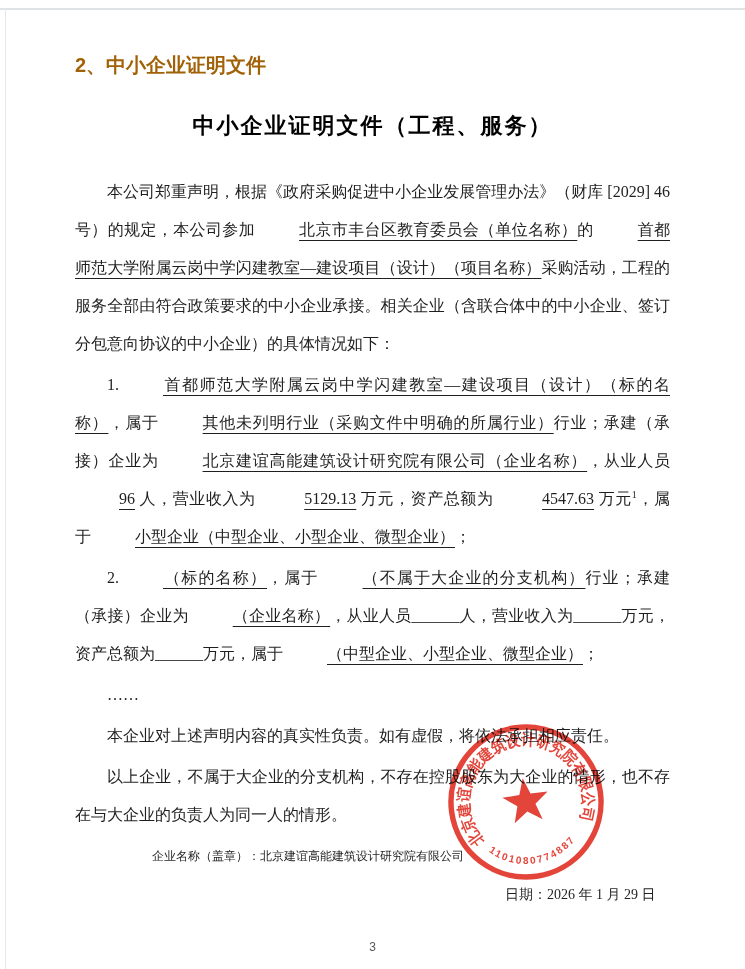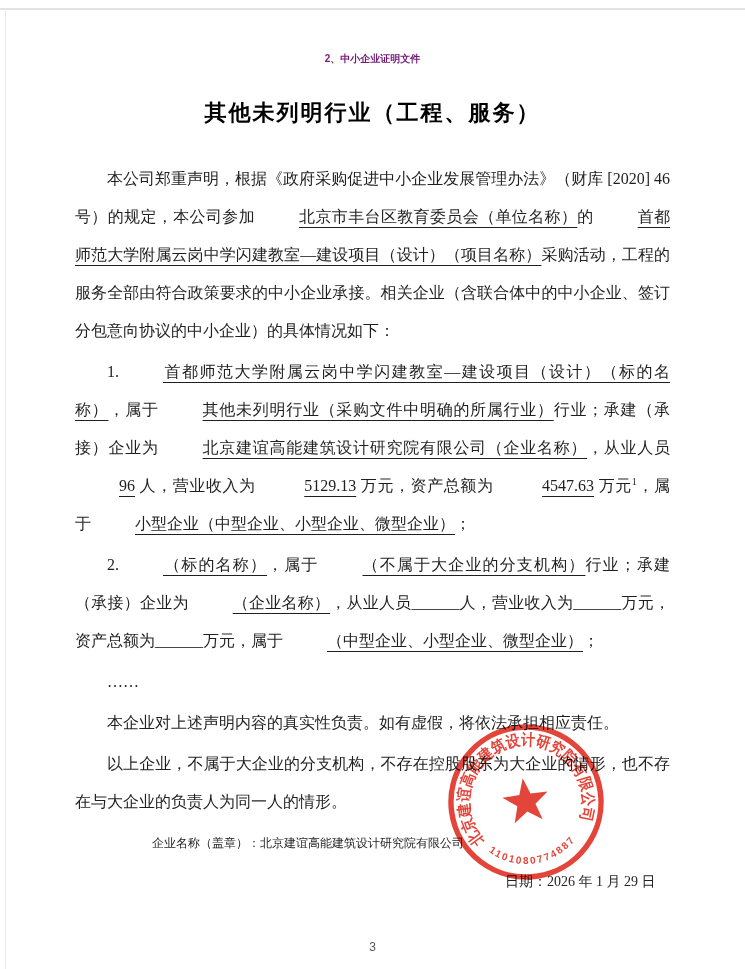--- a/index.html
+++ b/index.html
@@ -11,21 +11,21 @@
     font-family:"Liberation Serif","DejaVu Serif",serif;
     color:#1f1f1f;
   }
   .edge-top{position:absolute;top:8px;left:0;right:0;height:2px;background:#dfe3e6;}
   .edge-left{position:absolute;left:5px;top:8px;bottom:0;width:1px;background:#e6e9eb;}
 
   .content{padding:52px 75px 0 75px;}
 
   .section-label{
     font-family:"Liberation Sans","DejaVu Sans",sans-serif;
-    font-weight:bold;font-size:10px;color:#701a75;text-align:center;
+    font-weight:bold;font-size:20px;color:#a16207;
   }
   .title{
     margin:32px 0 0 0;
     text-align:center;
     font-family:"Liberation Sans","DejaVu Sans",sans-serif;
     font-weight:bold;font-size:22px;letter-spacing:2px;color:#000;
   }
 
   .body-text{
     margin-top:32px;
@@ -77,24 +77,24 @@
 
 <div class="sheet">
 
   <div class="edge-top"></div>
   <div class="edge-left"></div>
 
   <div class="content">
 
     <div class="section-label">2、中小企业证明文件</div>
 
-    <h1 class="title">其他未列明行业（工程、服务）</h1>
+    <h1 class="title">中小企业证明文件（工程、服务）</h1>
 
     <div class="body-text">
-        <p class="para"><span>本公司郑重声明，根据《政府采购促进中小企业发展管理办法》（财库 [2020] 46 号）的规定，本公司参加</span><span class="u">北京市丰台区教育委员会（单位名称）</span><span>的</span><span class="u">首都师范大学附属云岗中学闪建教室—建设项目（设计）（项目名称）</span><span>采购活动，工程的服务全部由符合政策要求的中小企业承接。相关企业（含联合体中的中小企业、签订分包意向协议的中小企业）的具体情况如下：</span></p>
+        <p class="para"><span>本公司郑重声明，根据《政府采购促进中小企业发展管理办法》（财库 [2029] 46 号）的规定，本公司参加</span><span class="u">北京市丰台区教育委员会（单位名称）</span><span>的</span><span class="u">首都师范大学附属云岗中学闪建教室—建设项目（设计）（项目名称）</span><span>采购活动，工程的服务全部由符合政策要求的中小企业承接。相关企业（含联合体中的中小企业、签订分包意向协议的中小企业）的具体情况如下：</span></p>
         <p class="para"><span>1.</span><span class="u">首都师范大学附属云岗中学闪建教室—建设项目（设计）（标的名称）</span><span>，属于</span><span class="u">其他未列明行业（采购文件中明确的所属行业）</span><span>行业；承建（承接）企业为</span><span class="u">北京建谊高能建筑设计研究院有限公司（企业名称）</span><span>，从业人员 </span><span class="u">96</span><span> 人，营业收入为 </span><span class="u">5129.13</span><span> 万元，资产总额为 </span><span class="u">4547.63</span><span> 万元</span><sup>1</sup><span>，属于</span><span class="u">小型企业（中型企业、小型企业、微型企业）</span><span>；</span></p>
         <p class="para"><span>2.</span><span class="u">（标的名称）</span><span>，属于</span><span class="u">（不属于大企业的分支机构）</span><span>行业；承建（承接）企业为</span><span class="u">（企业名称）</span><span>，从业人员</span><span>______</span><span>人，营业收入为</span><span>______</span><span>万元，资产总额为</span><span>______</span><span>万元，属于</span><span class="u">（中型企业、小型企业、微型企业）</span><span>；</span></p>
         <p class="para"><span>……</span></p>
         <p class="para"><span>本企业对上述声明内容的真实性负责。如有虚假，将依法承担相应责任。</span></p>
         <p class="para"><span>以上企业，不属于大企业的分支机构，不存在控股股东为大企业的情形，也不存在与大企业的负责人为同一人的情形。</span></p>
       </div>
 
     <div class="sig-line">企业名称（盖章）：北京建谊高能建筑设计研究院有限公司</div>
 
     <div class="date-line">日期：2026 年 1 月 29 日</div>

